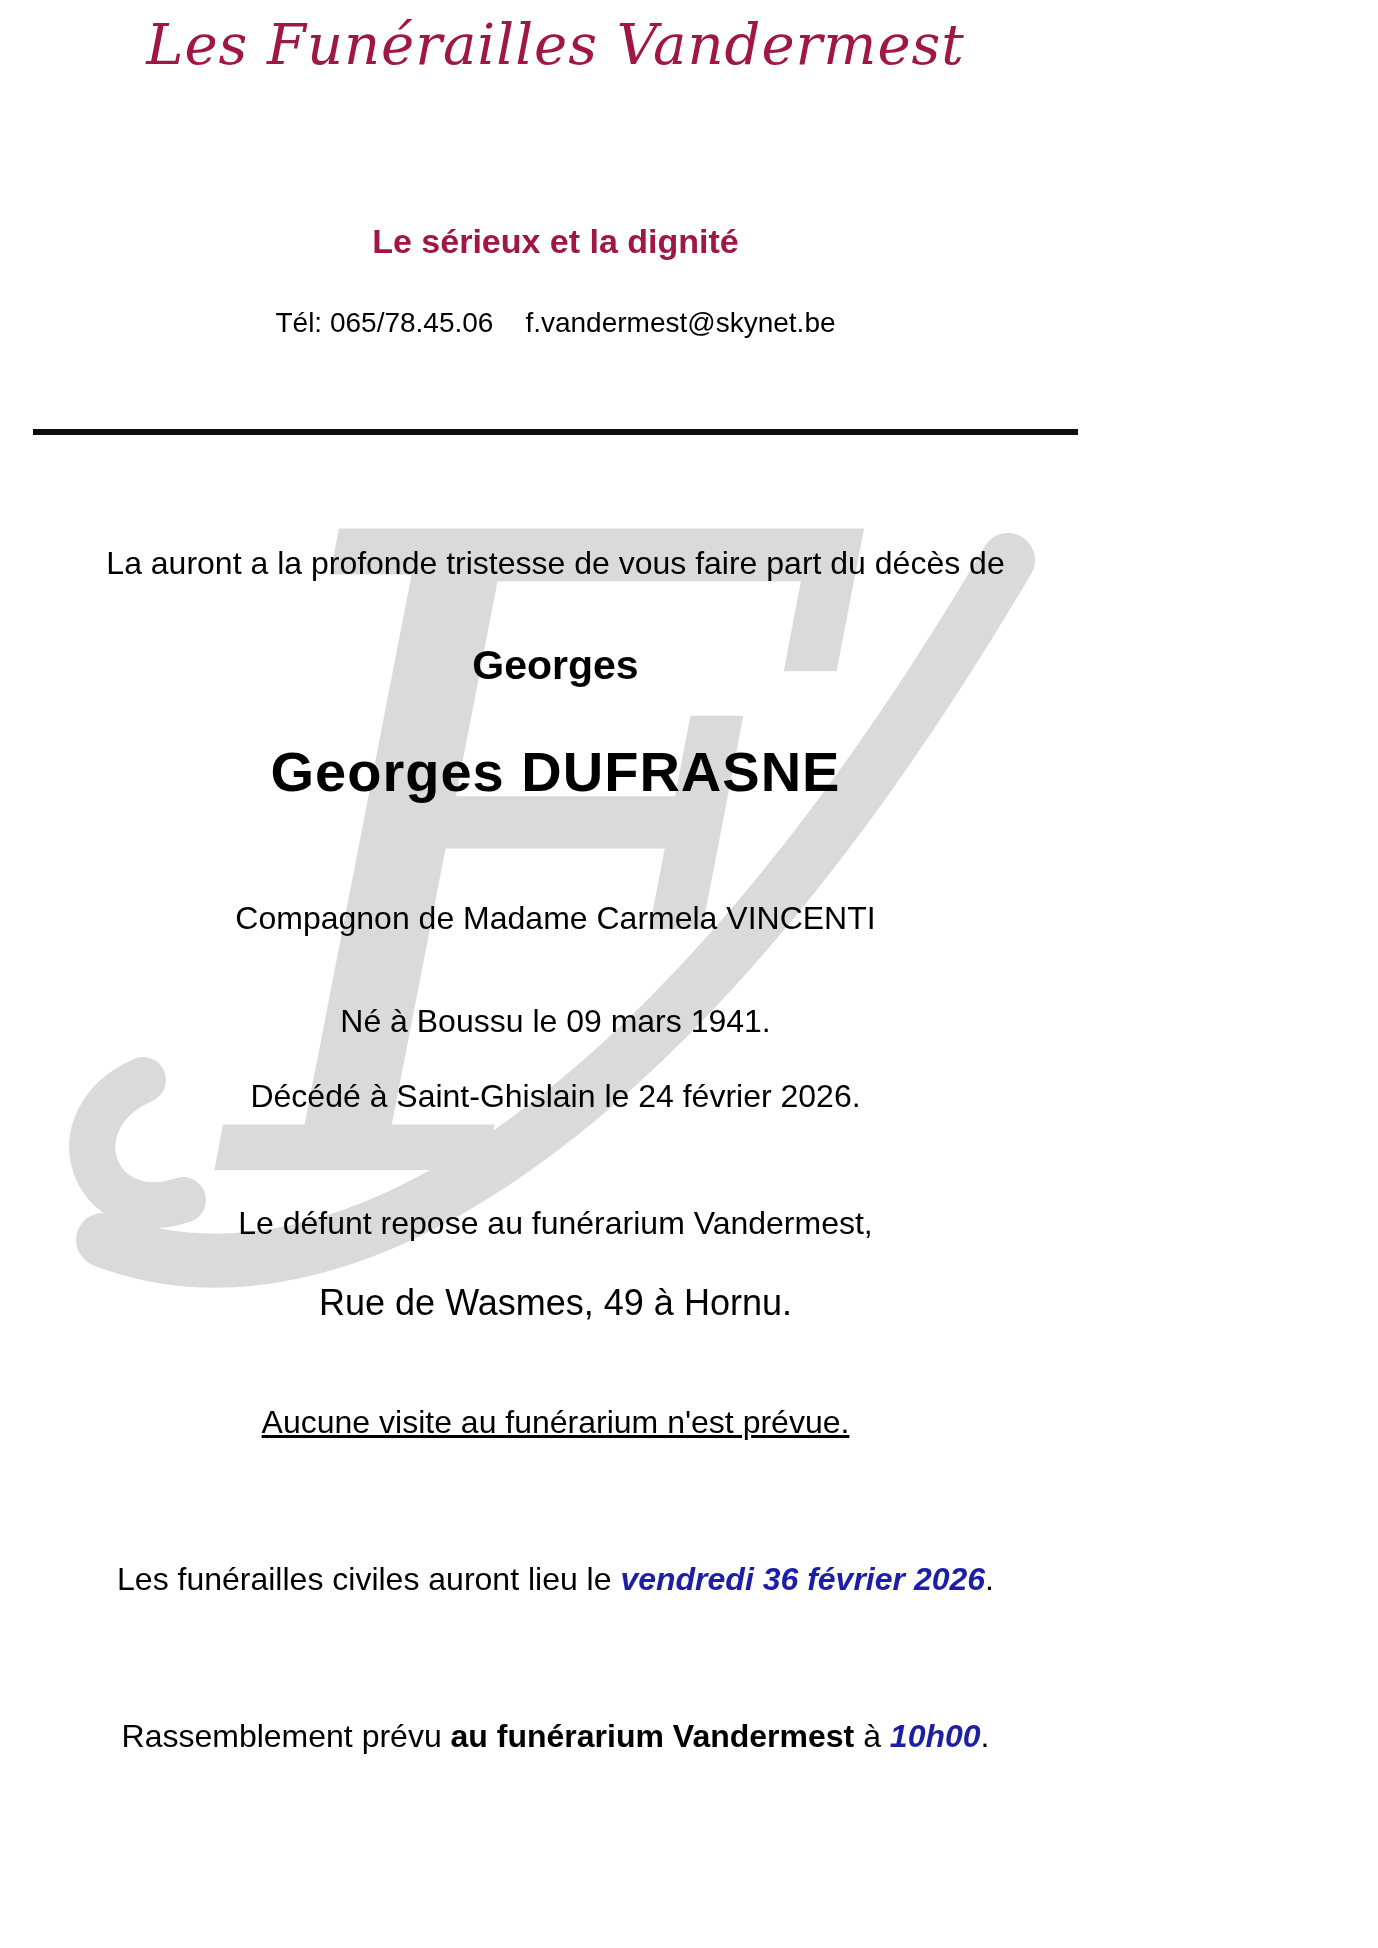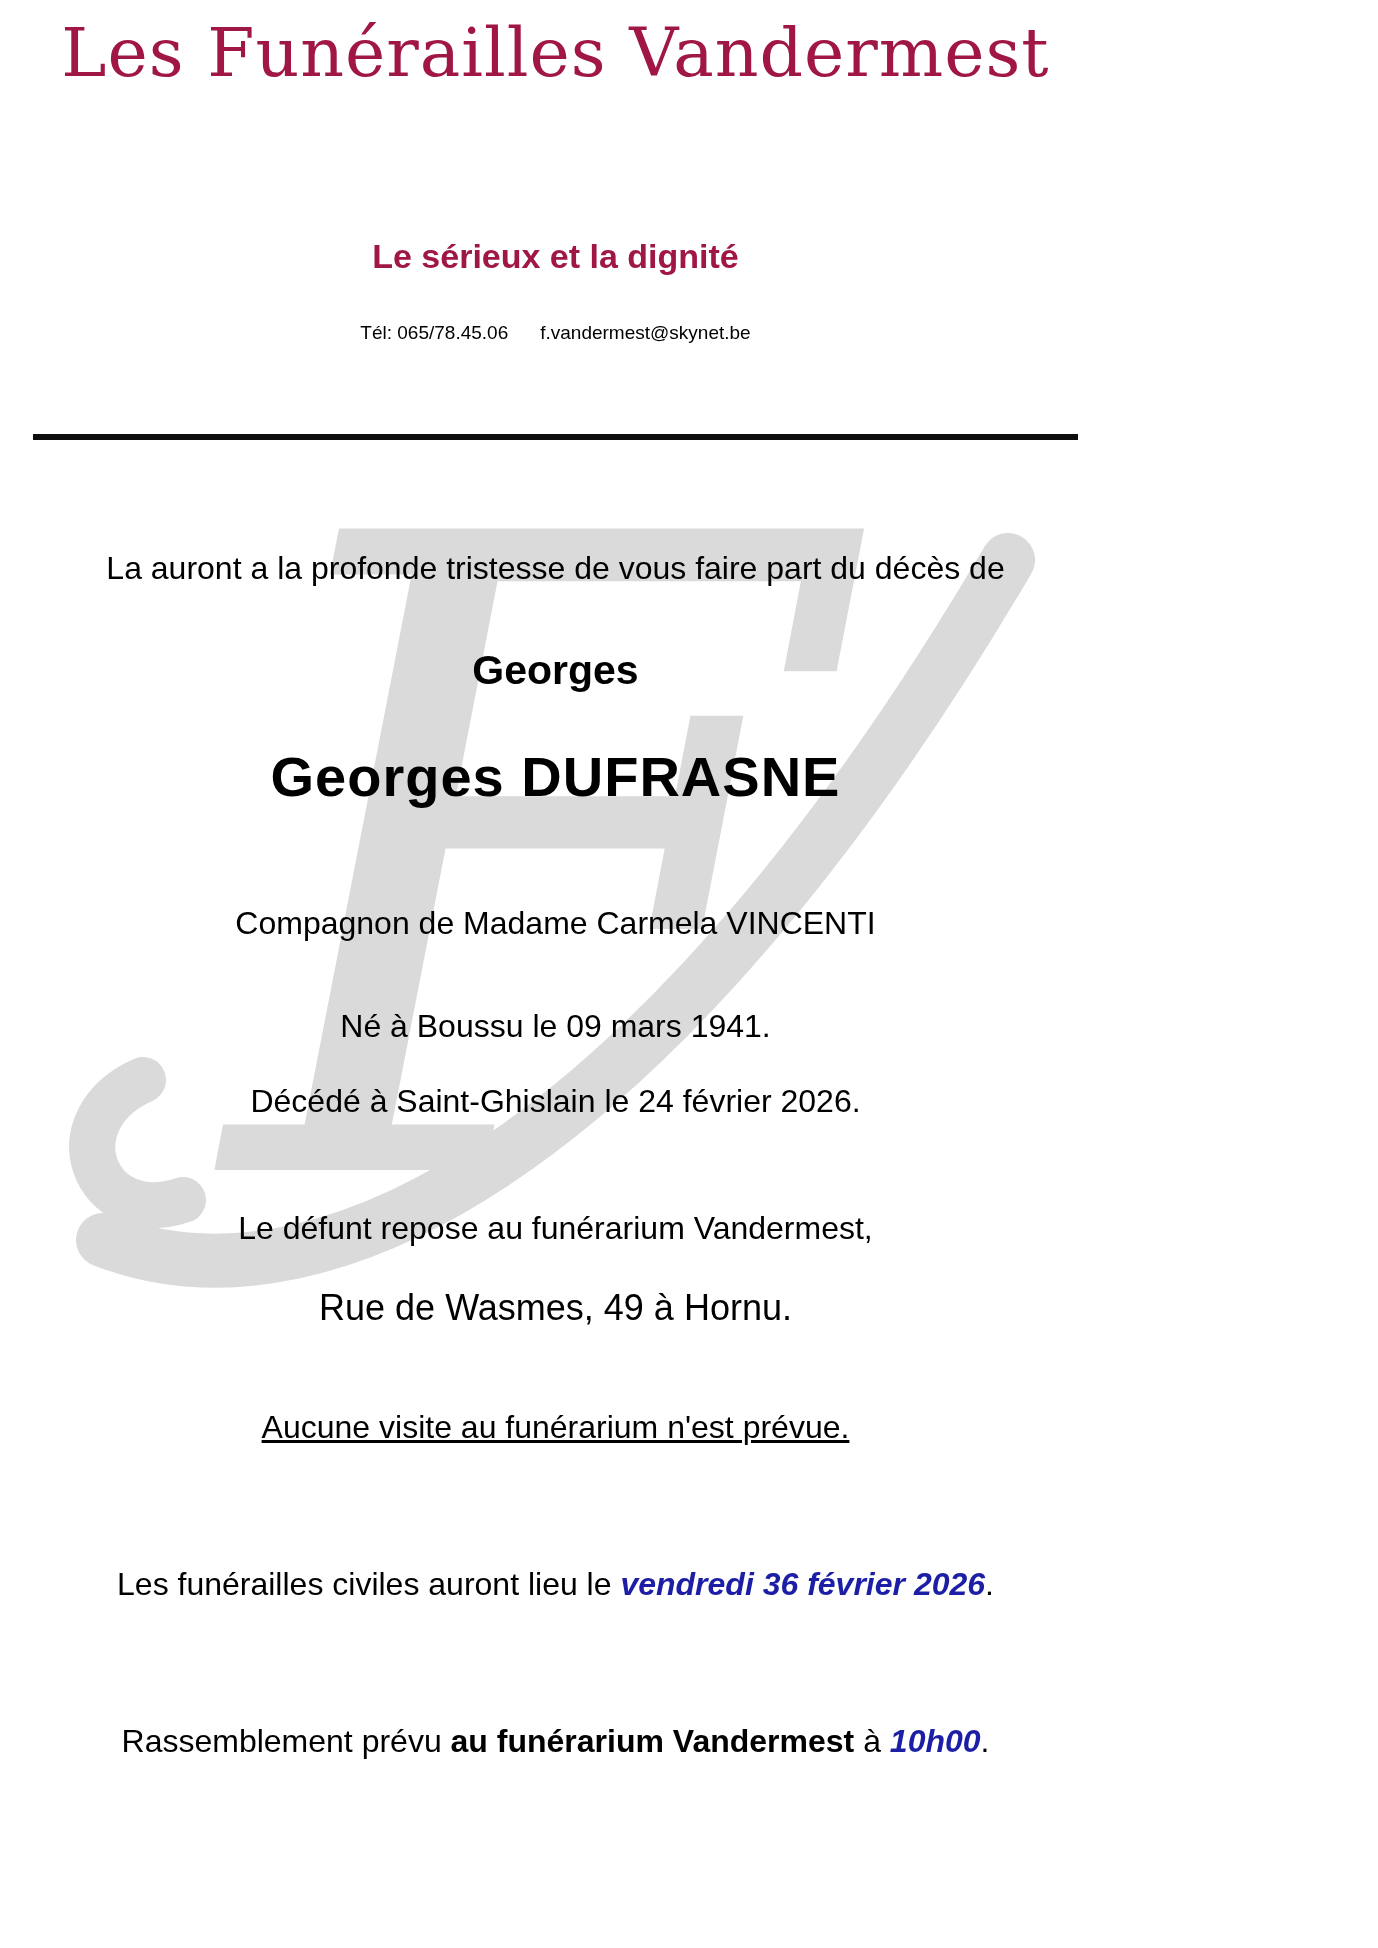--- a/index.html
+++ b/index.html
@@ -15,31 +15,32 @@
     position:absolute;left:33px;top:0;width:1045px;height:1948px;
   }
   .line{
     position:absolute;left:0;width:100%;
     text-align:center;white-space:nowrap;
   }
   
   .brand-title{
     top:10px;
     font-family:"DejaVu Serif",serif;
-    font-size:68px;
+    font-style:italic;
+    font-size:56px;
     line-height:1.25;
     color:var(--maroon);
     letter-spacing:1px;
   }
   .brand-tagline{
     top:152px;
     font-size:34px;font-weight:bold;
     color:var(--maroon);
   }
-  .brand-contact{ top:198px; font-size:19px; }
+  .brand-contact{ top:198px; font-size:28px; }
   .contact-gap{ display:inline-block; width:32px; }
   .rule{
     position:absolute;left:0;width:100%;
     background:#0d0d0d;border:0;margin:0;
   }
   .rule-top{ top:288px; height:6px; }
 
   
   .l-intro{ top:398px; font-size:32px; }
   .l-monsieur{ top:458px; font-size:41px; font-weight:bold; }

